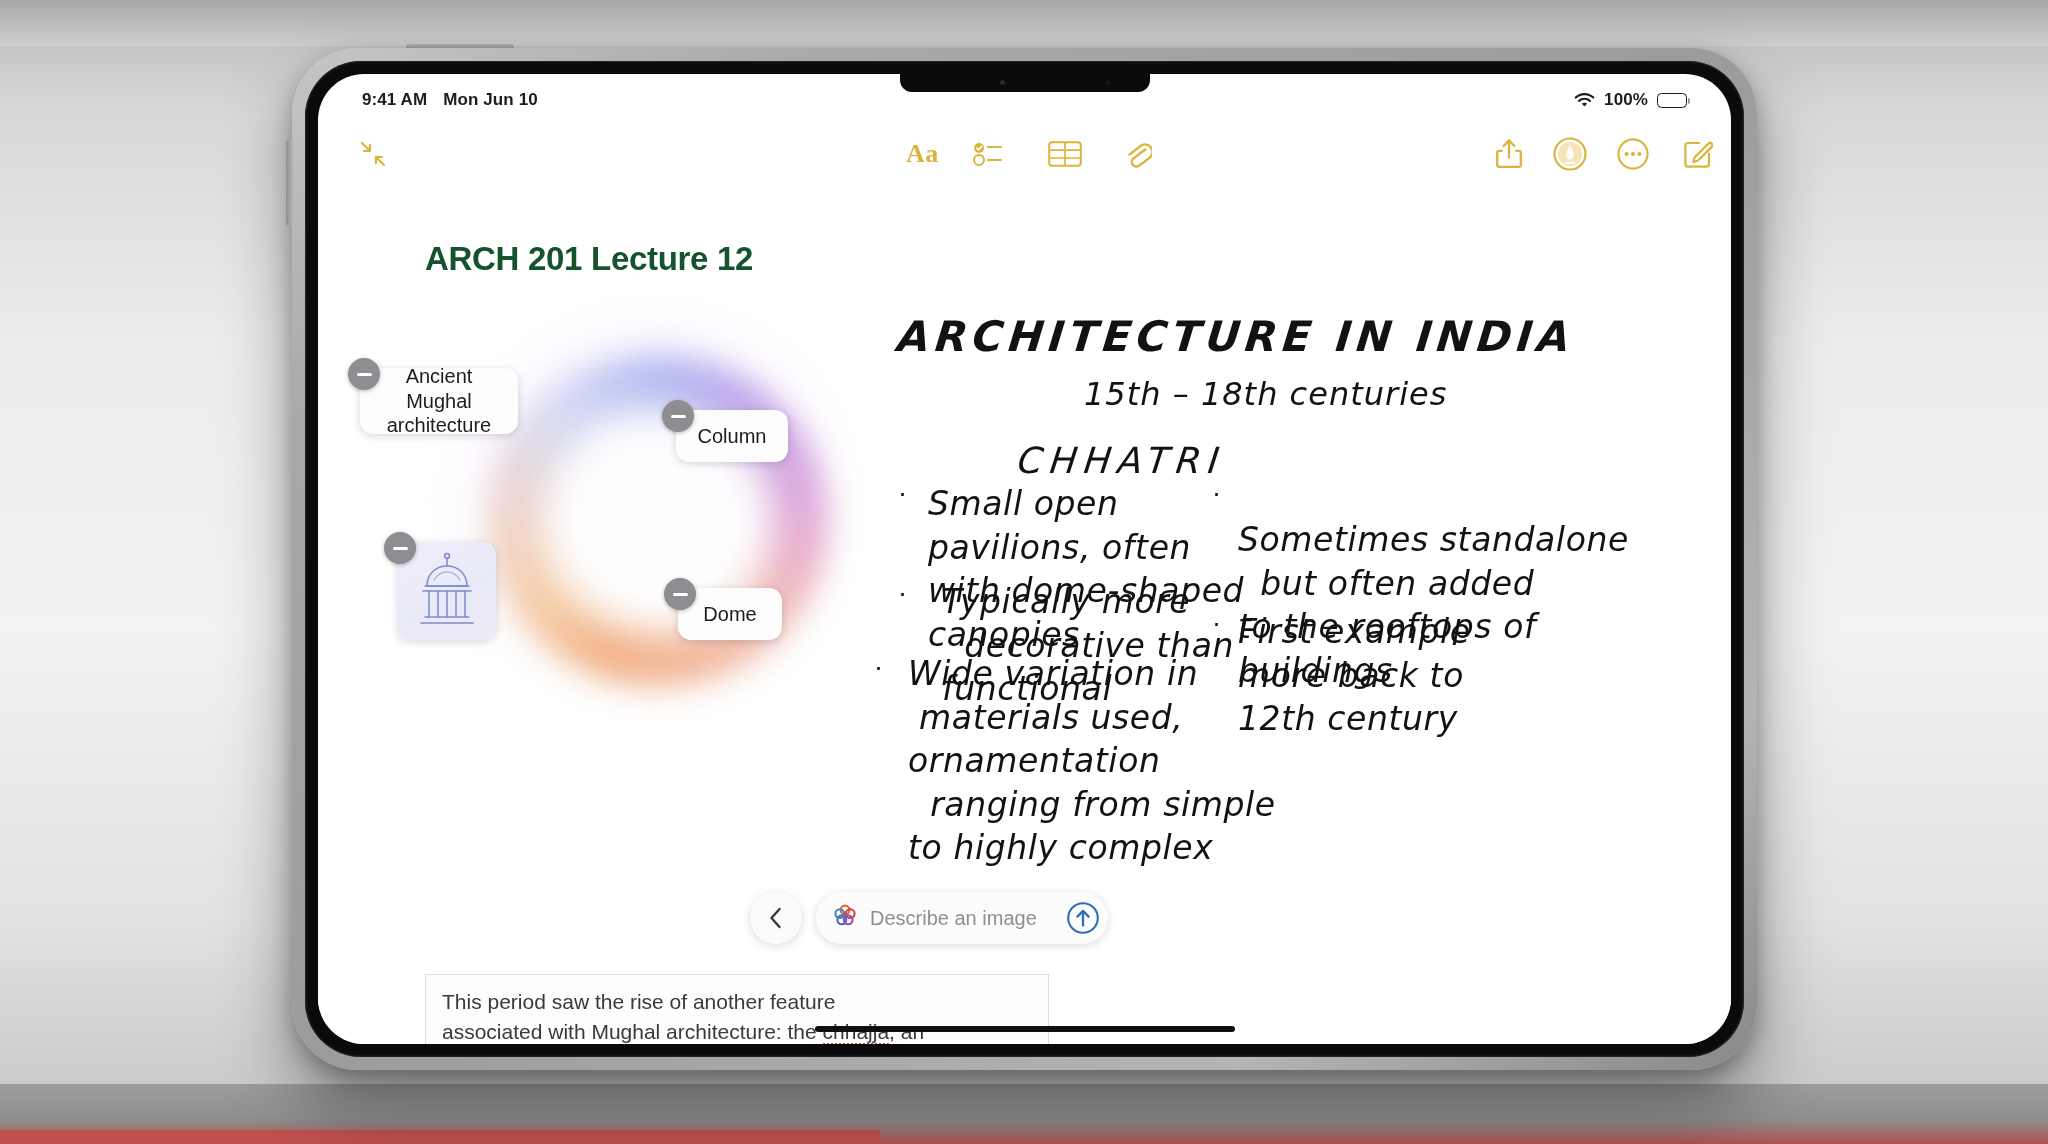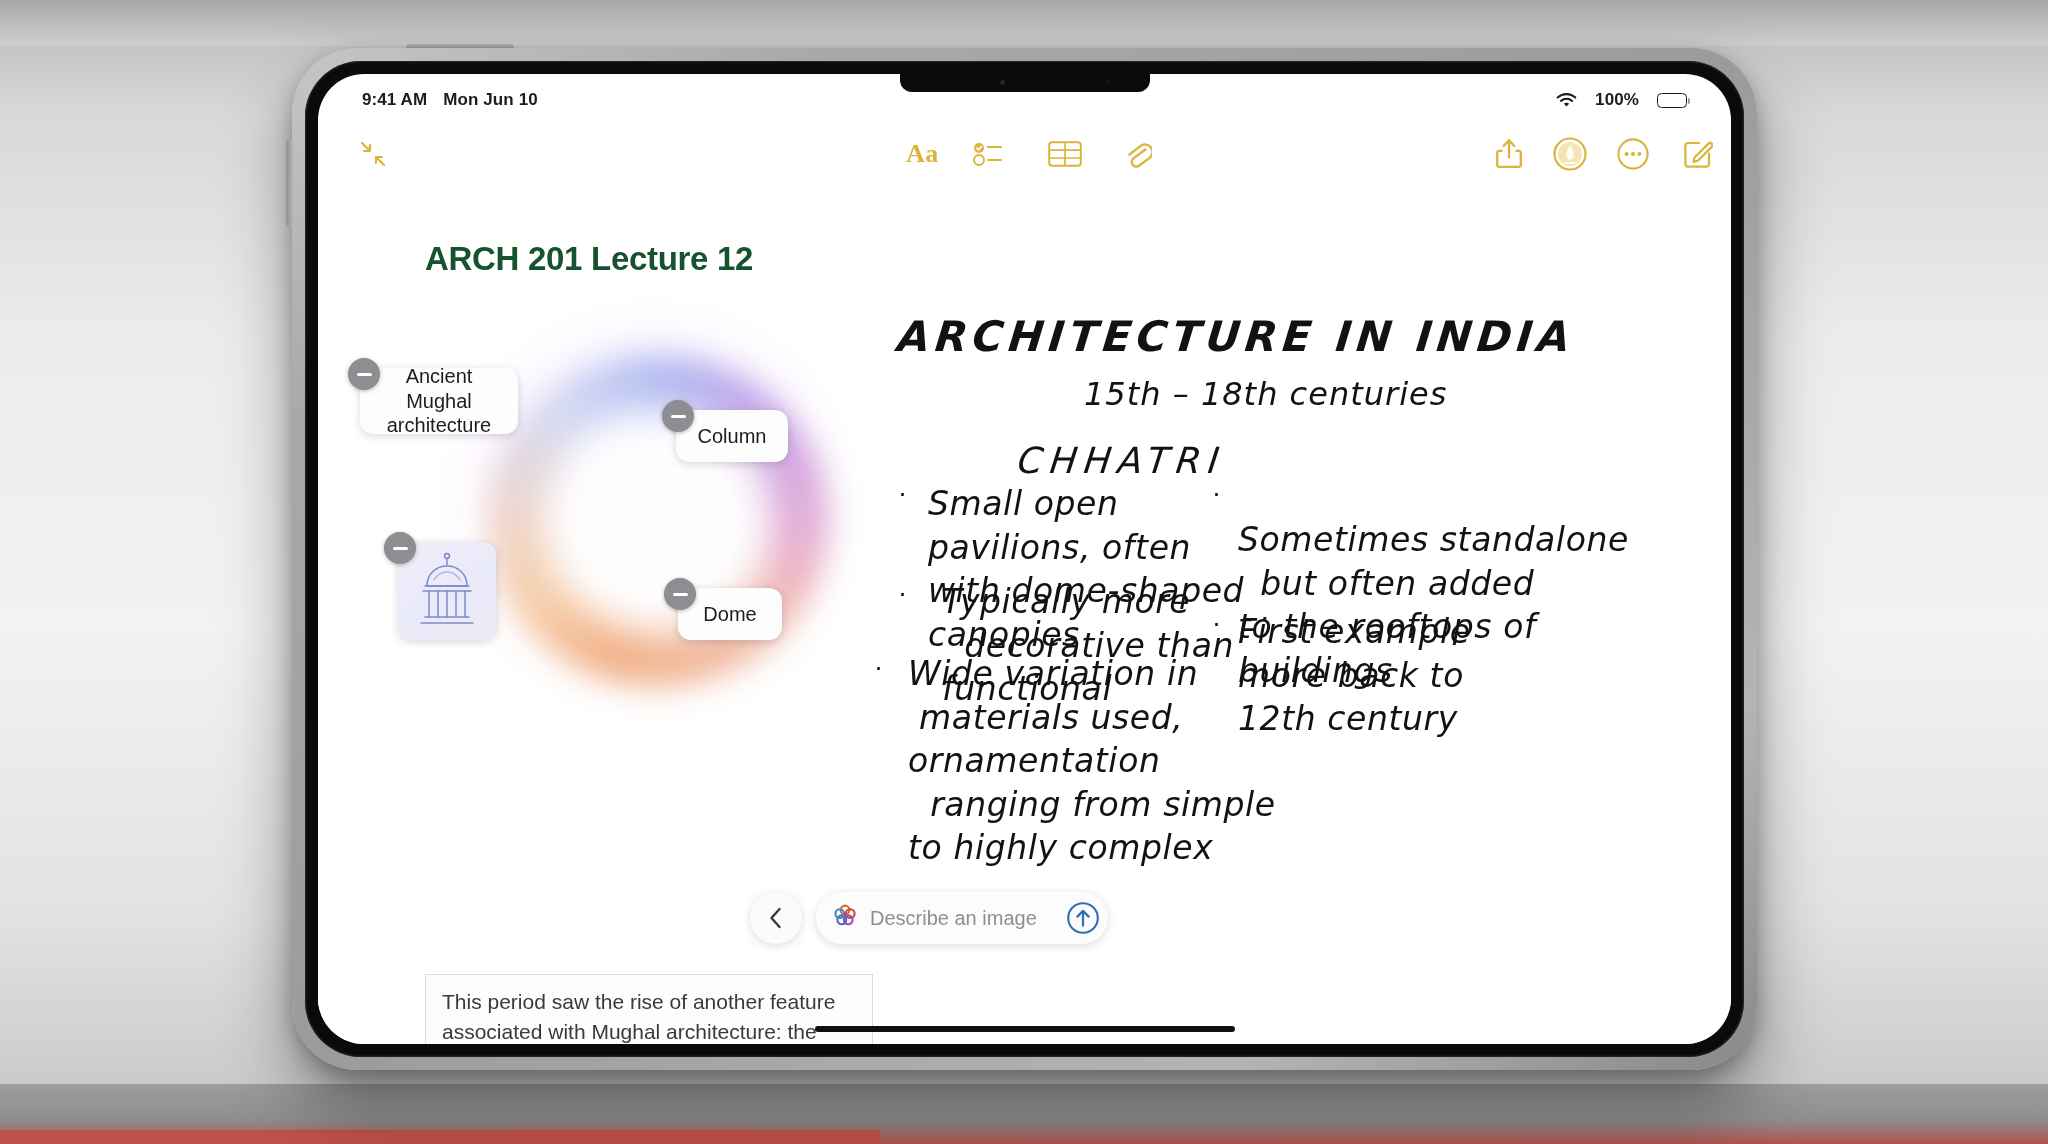--- a/index.html
+++ b/index.html
@@ -46,21 +46,21 @@
     width:250px; height:18px; background:#0a0a0a; border-radius:0 0 12px 12px; z-index:40; }
   .notch-dot { position:absolute; top:6px; width:5px; height:5px; border-radius:50%; background:#1b2a3a; }
   .notch-dot.a { left:100px; } .notch-dot.b { left:205px; background:#141414; }
 
   
   #statusbar { position:absolute; left:0; top:0; width:100%; height:44px;
     display:flex; align-items:center; justify-content:space-between;
     padding:0 44px 0 44px; z-index:30;
     font-size:17px; font-weight:600; color:#1c1c1e; letter-spacing:.1px; }
   .sb-left { display:flex; gap:16px; align-items:flex-end; padding-top:8px; }
-  .sb-right { display:flex; gap:18px; align-items:center; padding-top:8px; }
+  .sb-right { display:flex; gap:9px; align-items:center; padding-top:8px; }
   .wifi-ico svg { display:block; }
   .batt { width:30px; height:15px; border:1.6px solid #1c1c1e; border-radius:4.5px;
     position:relative; padding:1.6px; }
   .batt::after { content:""; position:absolute; right:-4px; top:4.3px;
     width:2.2px; height:6px; background:#1c1c1e; border-radius:0 2px 2px 0; opacity:.45; }
   .batt-fill { height:100%; background:#1c1c1e; border-radius:2.4px; }
 
   
   #toolbar { position:absolute; left:0; top:44px; width:100%; height:72px; z-index:25; }
   .tb-item { position:absolute; top:50%; transform:translateY(-50%);
@@ -130,21 +130,21 @@
 
   .hl {
     position:absolute; border-radius:2px; z-index:-1;
   }
   .hl-yellow { background:#dde858; opacity:.92; }
   .hl-orange { background:#f0c57d; opacity:.92; }
   .hl-lav    { background:#c9c6ea; opacity:.72; border-radius:3px; }
 
   
   #bottomText {
-    position:absolute; left:107px; top:784px; width:448px; height:86px;
+    position:absolute; left:107px; top:784px; width:624px; height:86px;
     border:1px solid #dcdcdc; background:#fdfdfd;
     padding:12px 16px 0 16px; overflow:hidden;
   }
   #bottomText p { font-size:21px; line-height:1.42; color:#3a3a3c; }
   .spell { border-bottom:2.5px dotted #e0352b; }
 
   
   #homebar { position:absolute; left:50%; transform:translateX(-50%); bottom:12px;
     width:420px; height:6px; border-radius:3px; background:#0f0f0f; z-index:35; }
 </style>

